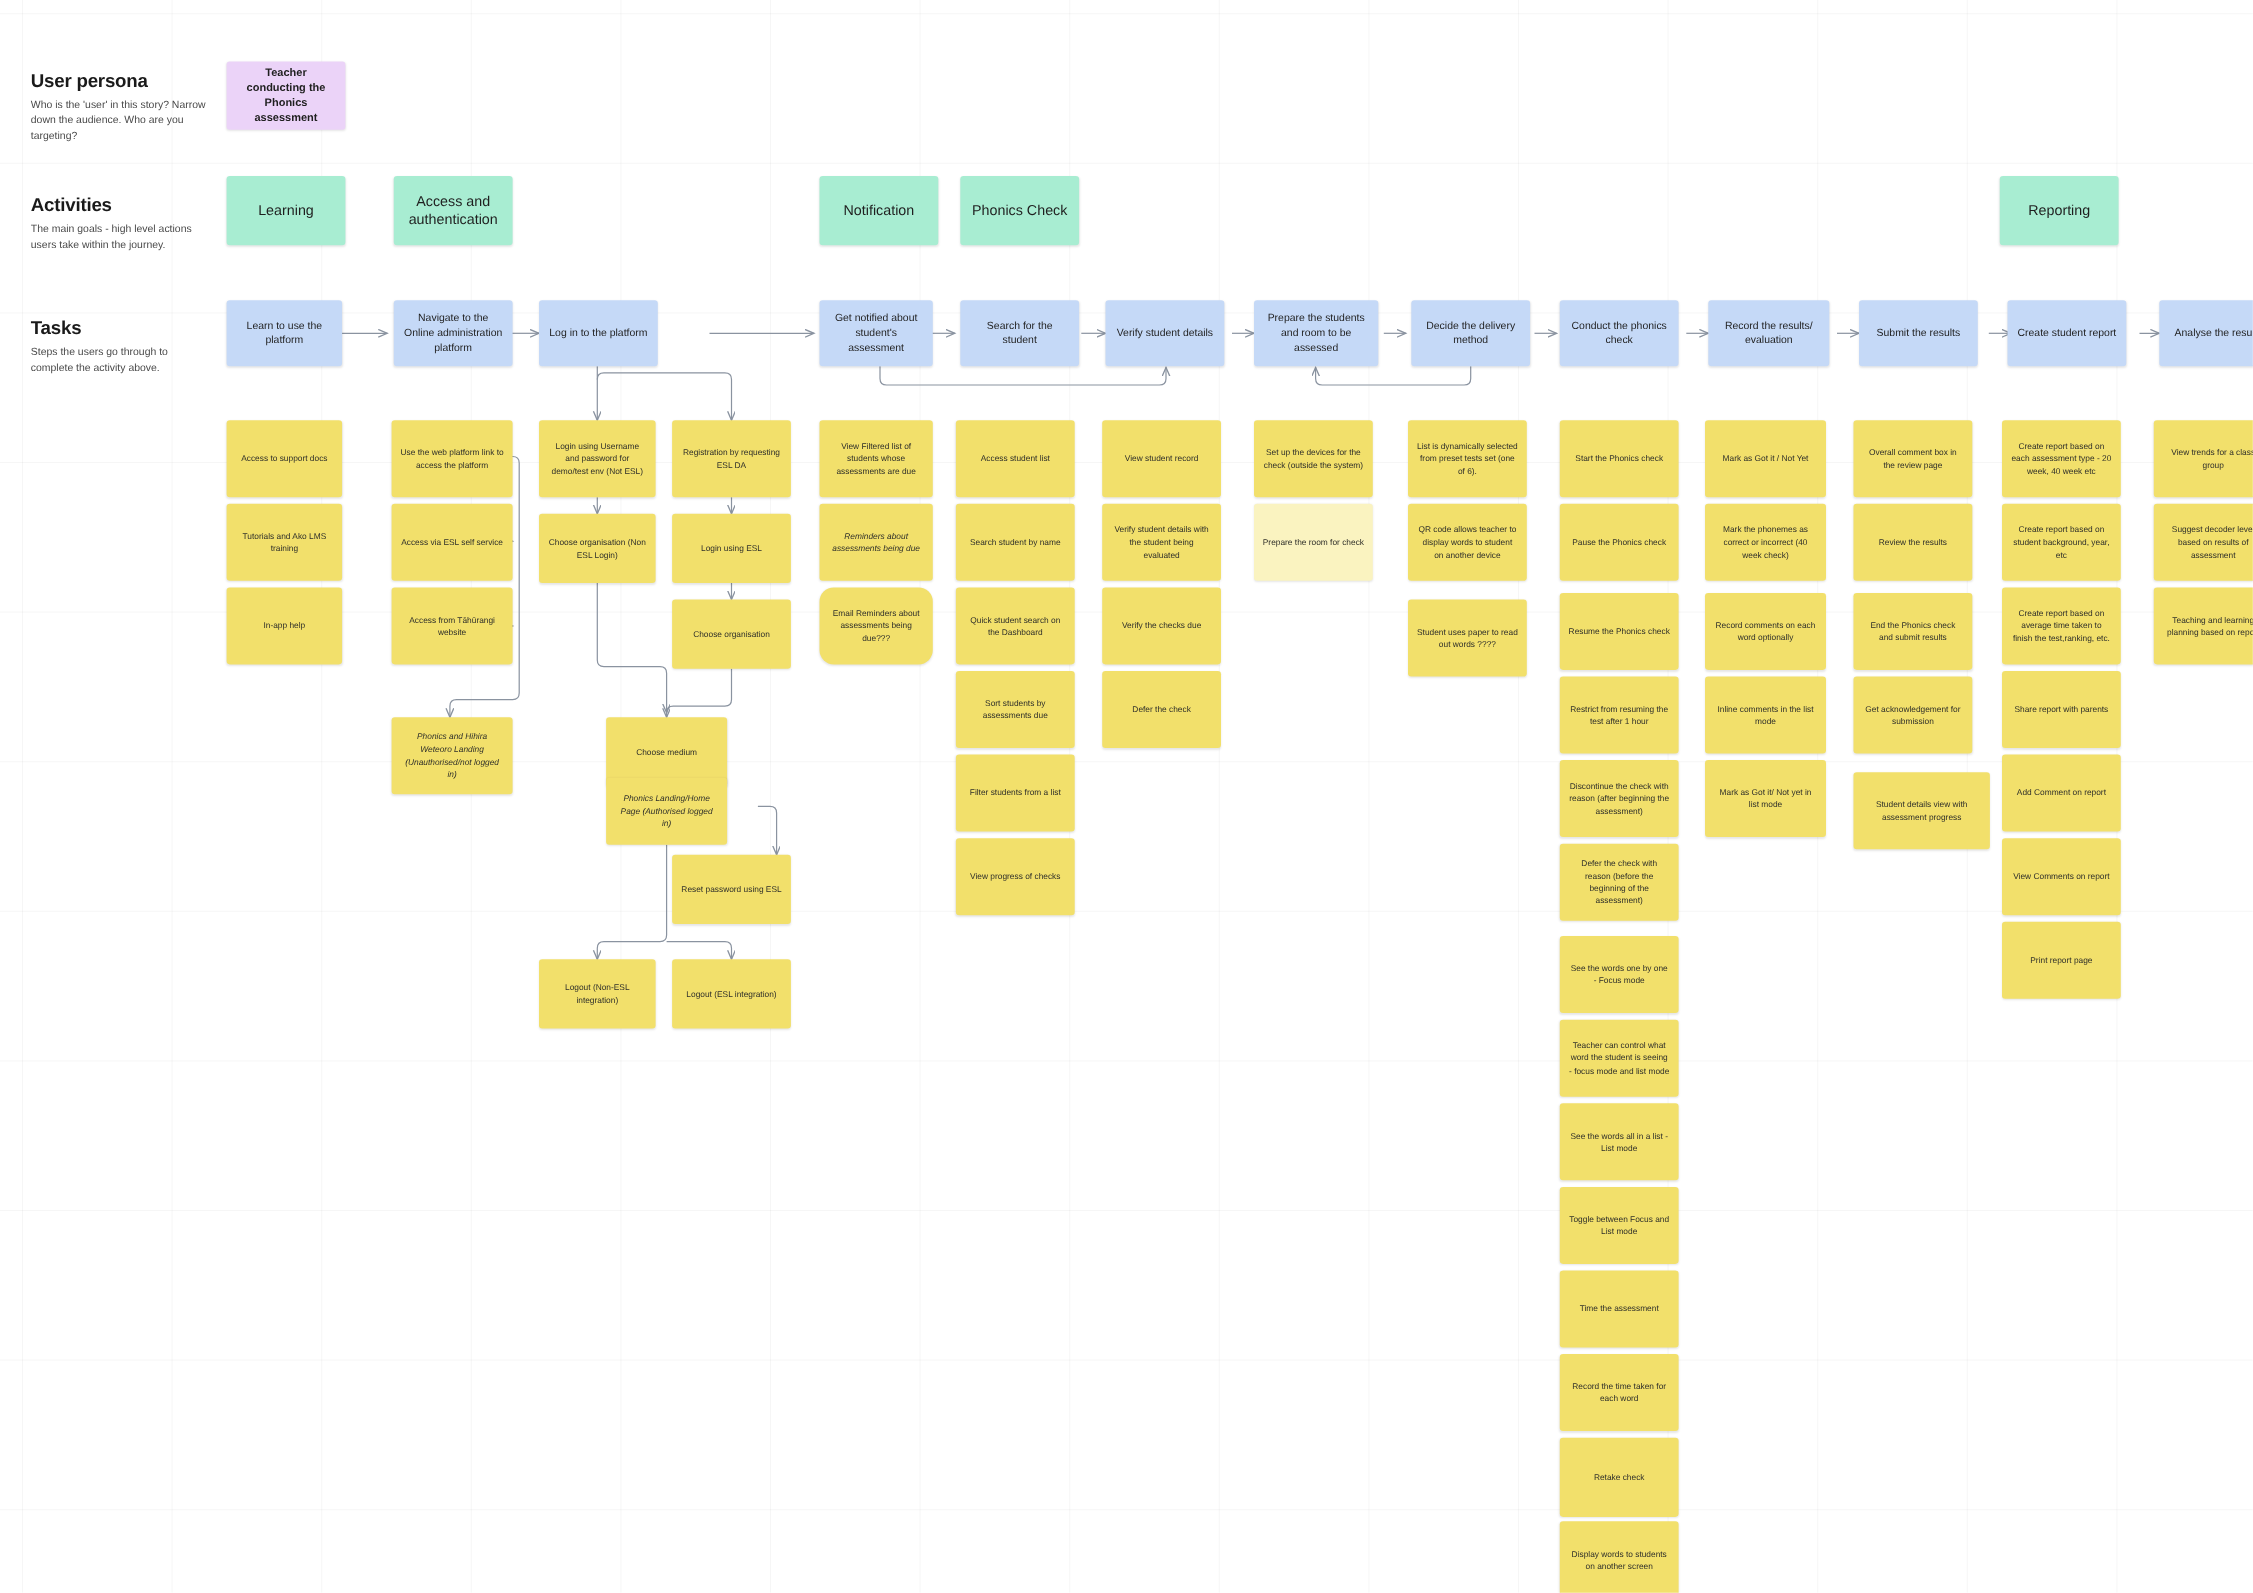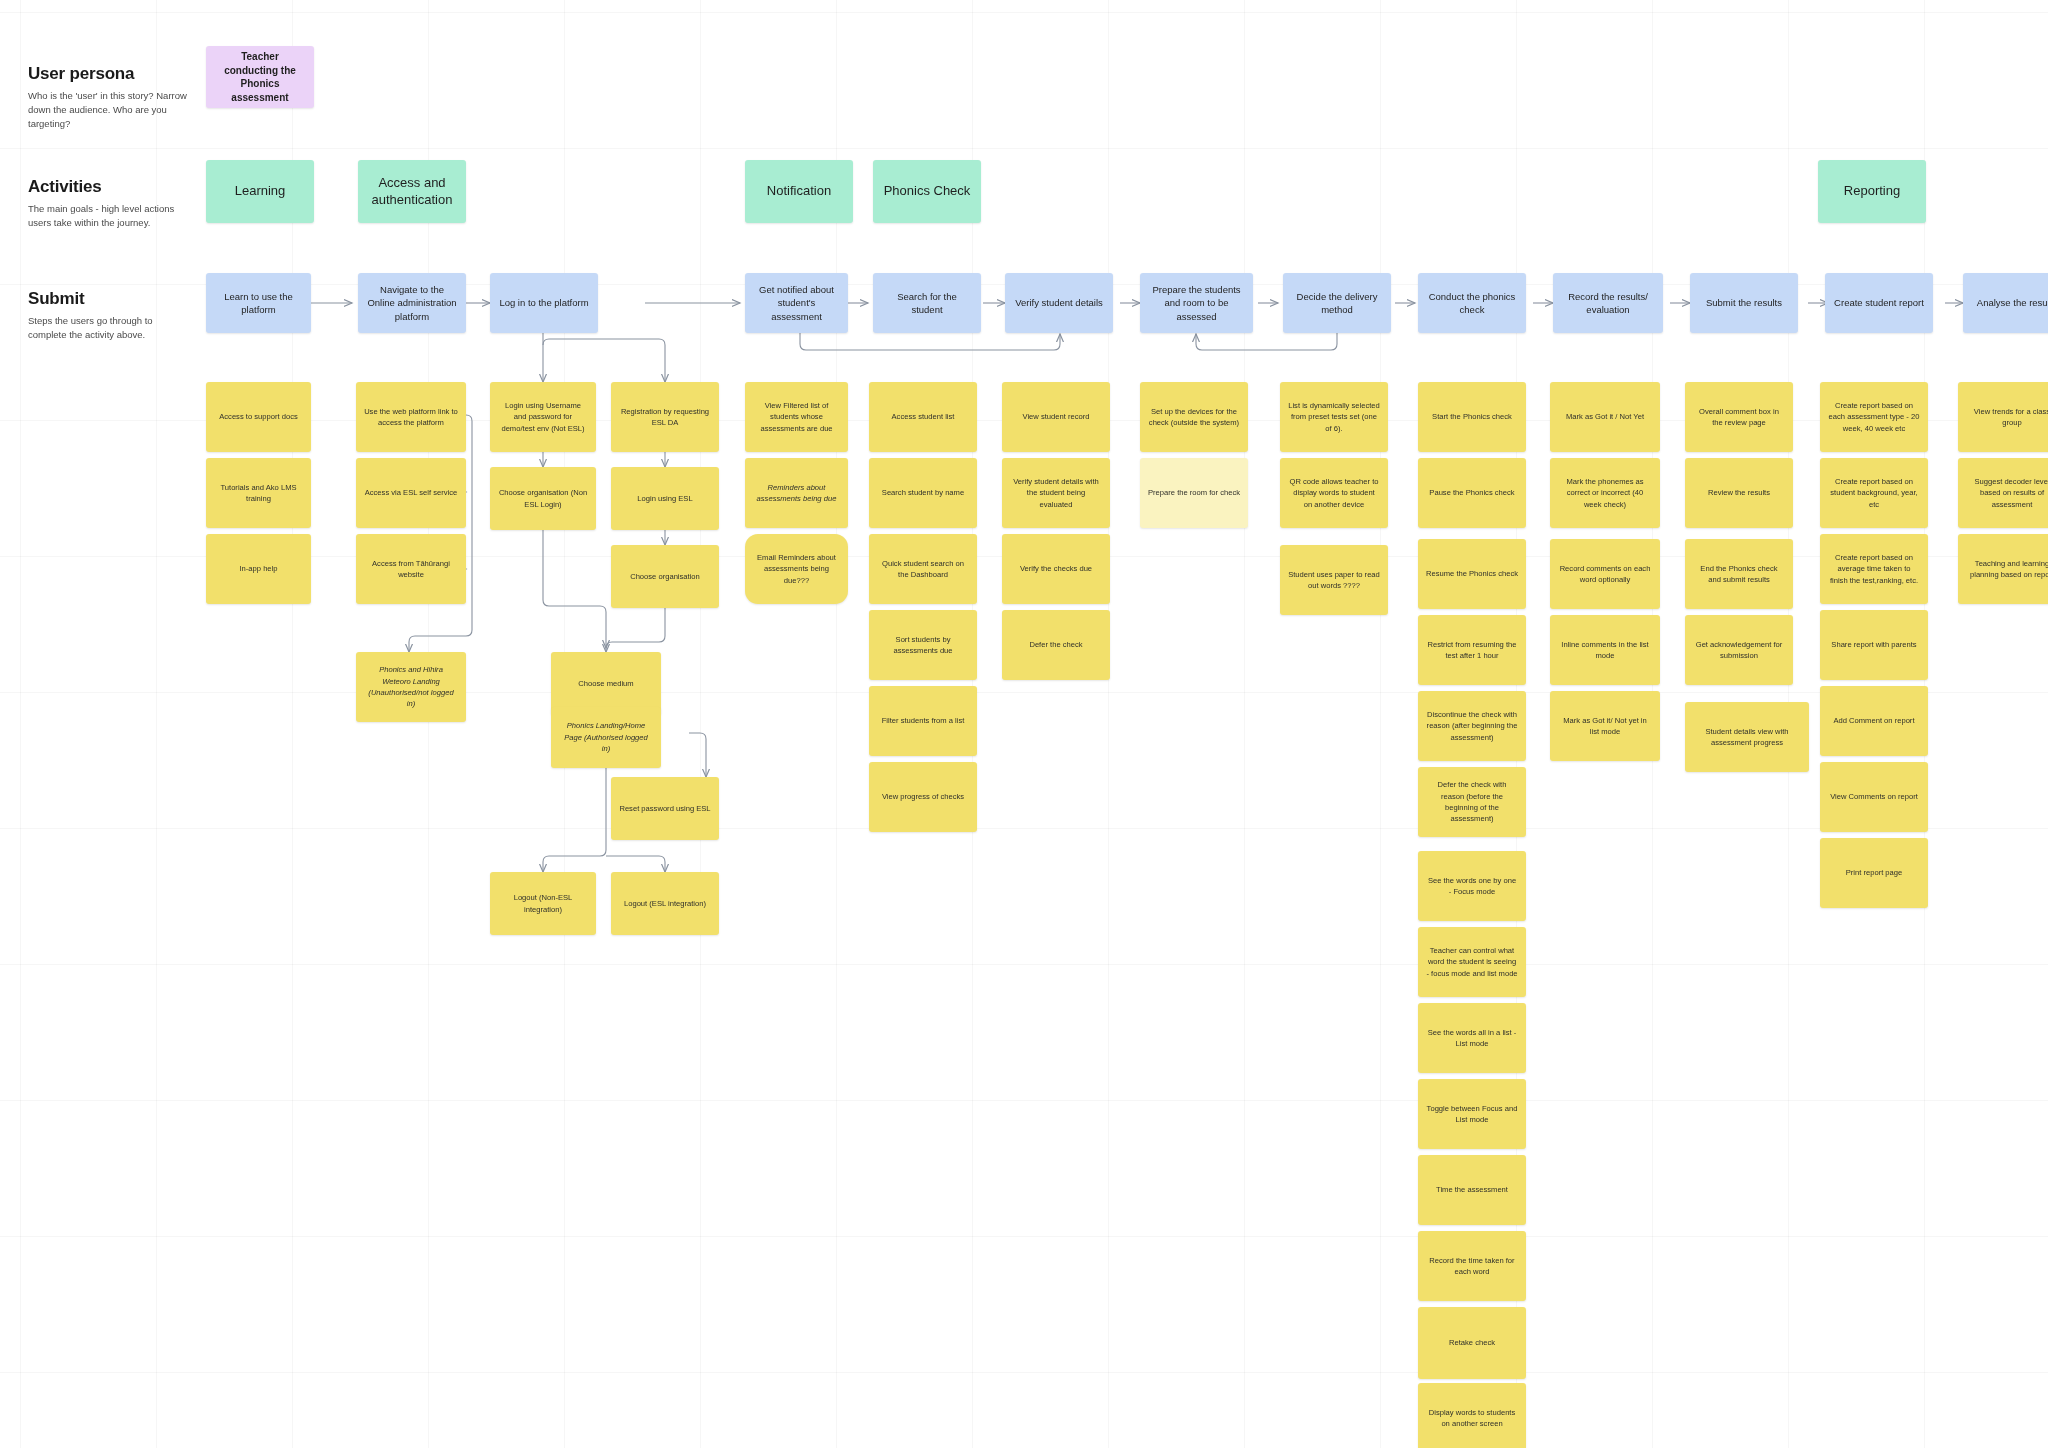--- a/index.html
+++ b/index.html
@@ -106,25 +106,25 @@
     <div class="rh-title">User persona</div>
     <div class="rh-sub">Who is the 'user' in this story? Narrow down the audience. Who are you targeting?</div>
   </div>
 
   <div class="row-head" style="left:28px; top:177px;">
     <div class="rh-title">Activities</div>
     <div class="rh-sub">The main goals - high level actions users take within the journey.</div>
   </div>
 
   <div class="row-head" style="left:28px; top:289px;">
-    <div class="rh-title">Submit</div>
+    <div class="rh-title">Tasks</div>
     <div class="rh-sub">Steps the users go through to complete the activity above.</div>
   </div>
 
-  <div class="card persona" style="left:206px; top:46px; width:108px; height:62px;">
+  <div class="card persona" style="left:206px; top:56px; width:108px; height:62px;">
     <span>Teacher conducting the Phonics assessment</span>
   </div>
 
   <div class="card activity" style="left:206px; top:160px; width:108px; height:63px;">
     <span>Learning</span>
     </div>
   <div class="card activity" style="left:358px; top:160px; width:108px; height:63px;">
     <span>Access and authentication</span>
     </div>
   <div class="card activity" style="left:745px; top:160px; width:108px; height:63px;">

